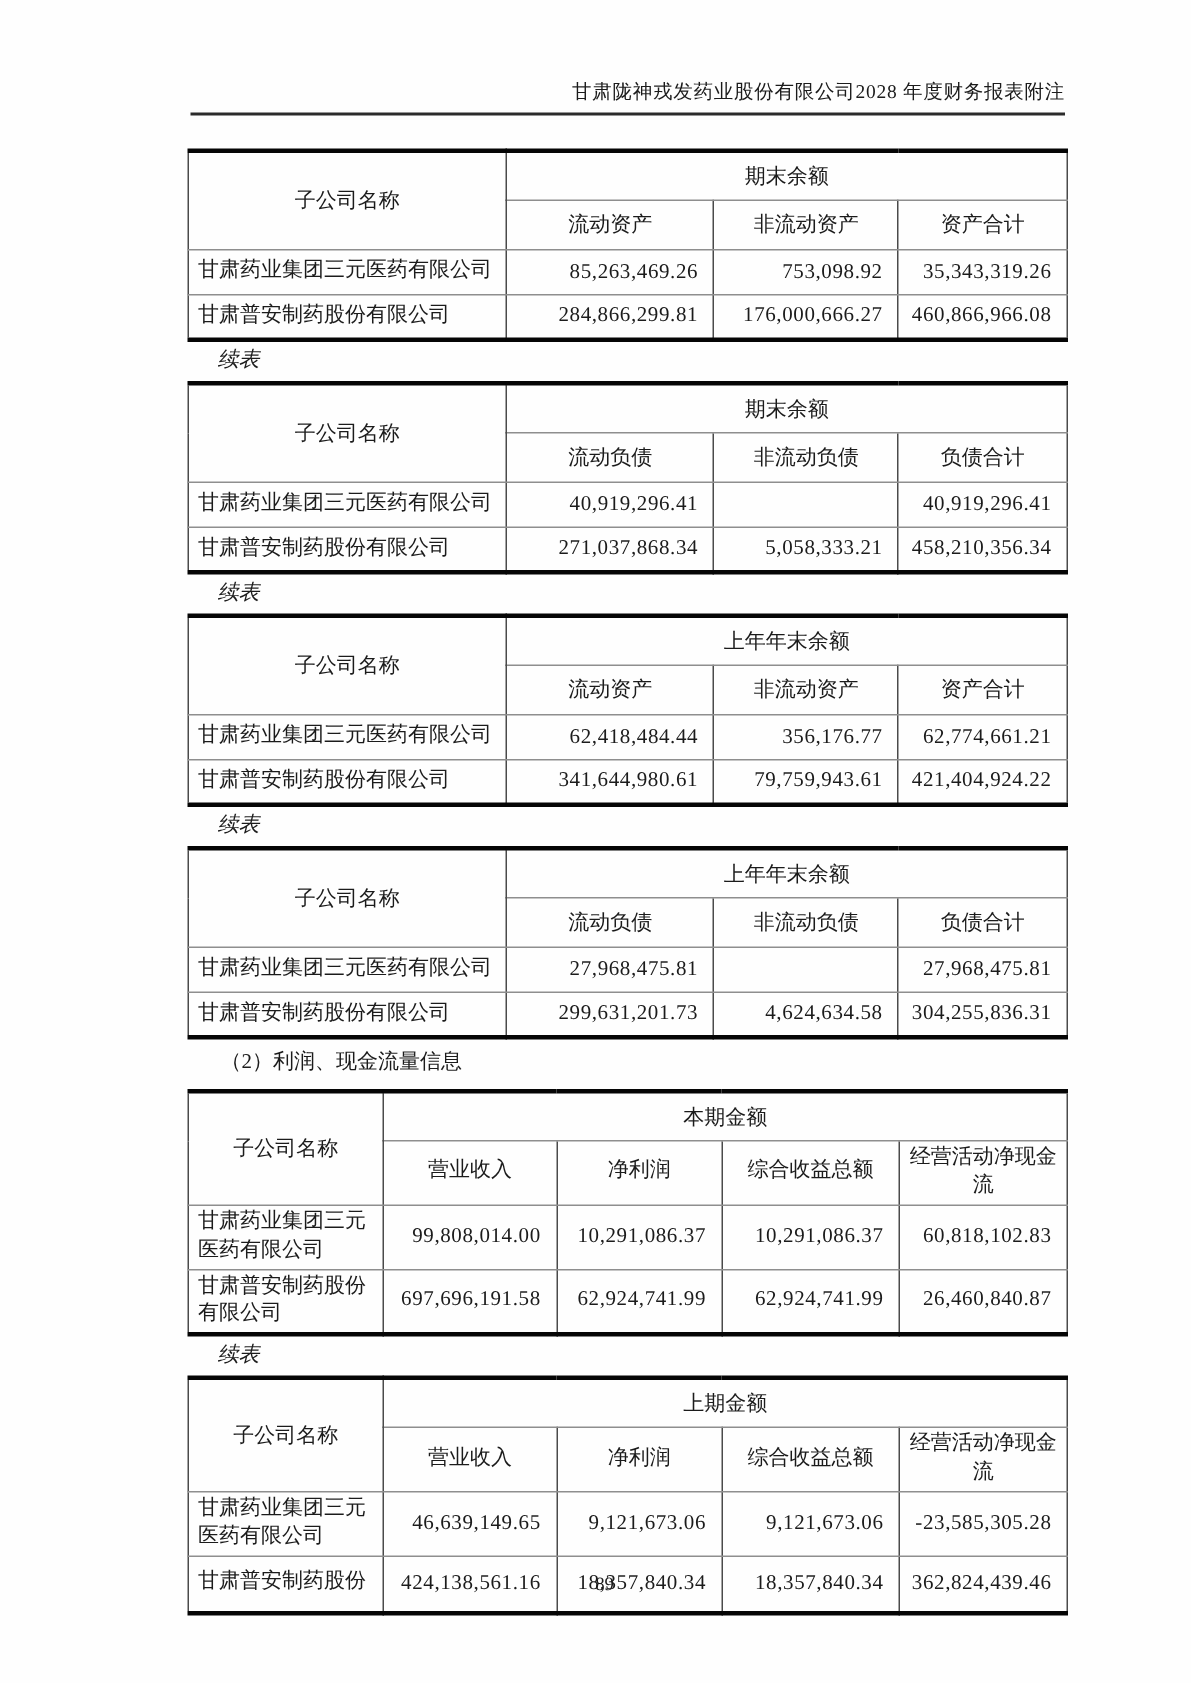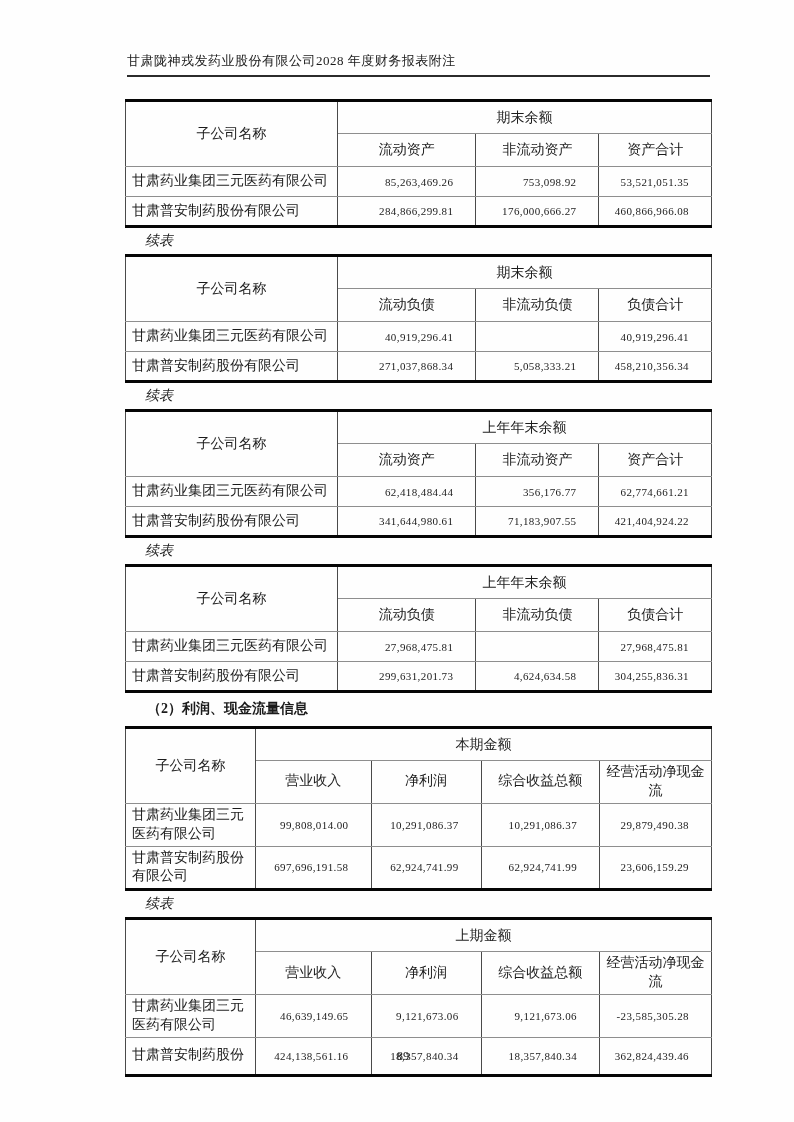--- a/index.html
+++ b/index.html
@@ -15,21 +15,21 @@
     width: 794px; height: 1122px;
     overflow: hidden;
     background: #fefefe;
   }
   
   .doc-header {
     margin: 52px 84px 0 127px;
     padding-bottom: 5px;
     border-bottom: 2px solid #2b2b2b;
     display: flex;
-    justify-content: flex-start;
+    justify-content: flex-end;
     align-items: flex-end;
     font-size: 13px;
     letter-spacing: 0.5px;
   }
   
   .tables {
     margin: 22px 82px 0 125px;
     width: 587px;
   }
   table.fin-table {
@@ -59,24 +59,24 @@
   table.cols5 tr.data-row { height: 38px; }
   .cols5 .col-head { line-height: 1.35; }
   .fin-table td.name {
     text-align: left;
     padding-left: 6px;
     line-height: 1.35;
     margin-top: 37px;
   }
   .fin-table td.num {
     text-align: right;
-    padding-right: 22px;
+    padding-right: 10px;
     white-space: nowrap;
     letter-spacing: 0.4px;
-    font-size: 11px;
+    font-size: 14px;
   }
   
   .cols4 col.c0 { width: 36.2%; }
   .cols4 col.c1 { width: 23.6%; }
   .cols4 col.c2 { width: 21.0%; }
   .cols4 col.c3 { width: 19.2%; }
   .cols5 col.c0 { width: 22.2%; }
   .cols5 col.c1 { width: 19.7%; }
   .cols5 col.c2 { width: 18.8%; }
   .cols5 col.c3 { width: 20.2%; }
@@ -85,21 +85,20 @@
   .continued-label {
     font-size: 14px;
     margin: 3px 0 3px 20px;
     line-height: 20px;
     font-style: italic;
   }
   .section-label {
     font-size: 14px;
     margin: 6px 0 7px 22px;
     line-height: 20px;
-    font-weight: bold;
   }
   .page-number {
     position: absolute;
     left: 0; right: 0;
     bottom: 58px;
     text-align: center;
     font-size: 12.5px;
     margin-left: 12px;
   }
 </style>
@@ -128,21 +127,21 @@
           </tr>
           <tr class="sub-row">
             <th class="col-head">流动资产</th>
             <th class="col-head">非流动资产</th>
             <th class="col-head">资产合计</th>
           </tr>
           <tr class="data-row">
             <td class="name">甘肃药业集团三元医药有限公司</td>
             <td class="num">85,263,469.26</td>
             <td class="num">753,098.92</td>
-            <td class="num">53,521,051.35</td>
+            <td class="num">35,343,319.26</td>
           </tr>
           <tr class="data-row">
             <td class="name">甘肃普安制药股份有限公司</td>
             <td class="num">284,866,299.81</td>
             <td class="num">176,000,666.27</td>
             <td class="num">460,866,966.08</td>
           </tr>
         </tbody>
       </table>
       <div class="continued-label">续表</div>
@@ -197,21 +196,21 @@
           </tr>
           <tr class="data-row">
             <td class="name">甘肃药业集团三元医药有限公司</td>
             <td class="num">62,418,484.44</td>
             <td class="num">356,176.77</td>
             <td class="num">62,774,661.21</td>
           </tr>
           <tr class="data-row">
             <td class="name">甘肃普安制药股份有限公司</td>
             <td class="num">341,644,980.61</td>
-            <td class="num">71,183,907.55</td>
+            <td class="num">79,759,943.61</td>
             <td class="num">421,404,924.22</td>
           </tr>
         </tbody>
       </table>
       <div class="continued-label">续表</div>
       <table class="fin-table cols4">
         <colgroup>
           <col class="c0">
           <col class="c1">
           <col class="c2">
@@ -259,28 +258,28 @@
             <th class="col-head">营业收入</th>
             <th class="col-head">净利润</th>
             <th class="col-head">综合收益总额</th>
             <th class="col-head">经营活动净现金流</th>
           </tr>
           <tr class="data-row">
             <td class="name">甘肃药业集团三元医药有限公司</td>
             <td class="num">99,808,014.00</td>
             <td class="num">10,291,086.37</td>
             <td class="num">10,291,086.37</td>
-            <td class="num">29,879,490.38</td>
+            <td class="num">60,818,102.83</td>
           </tr>
           <tr class="data-row">
             <td class="name">甘肃普安制药股份有限公司</td>
             <td class="num">697,696,191.58</td>
             <td class="num">62,924,741.99</td>
             <td class="num">62,924,741.99</td>
-            <td class="num">23,606,159.29</td>
+            <td class="num">26,460,840.87</td>
           </tr>
         </tbody>
       </table>
       <div class="continued-label">续表</div>
       <table class="fin-table cols5">
         <colgroup>
           <col class="c0">
           <col class="c1">
           <col class="c2">
           <col class="c3">

